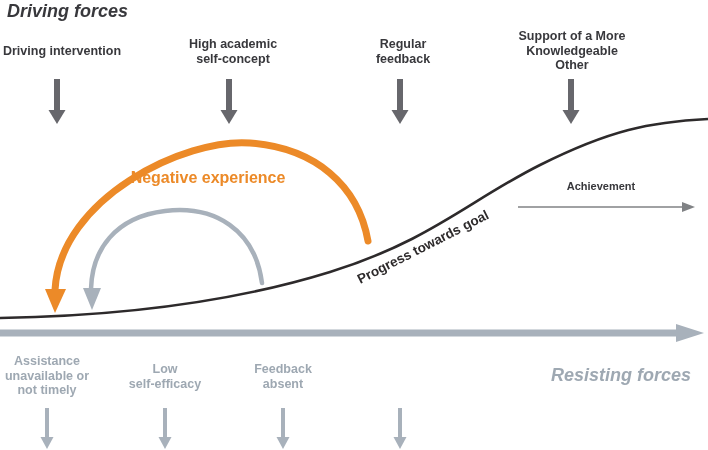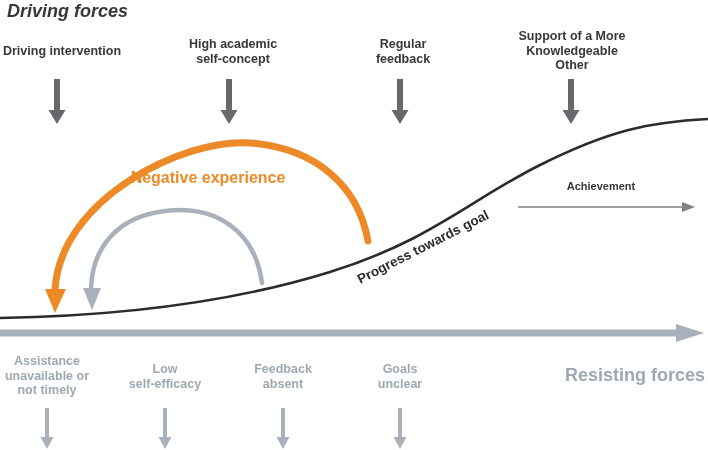--- a/index.html
+++ b/index.html
@@ -21,22 +21,22 @@
   .bot-arrow-head{fill:var(--shape_gray);}
   .thin-arrow-line{stroke:var(--arrow_thin_gray);stroke-width:1.6;}
   .thin-arrow-head{fill:var(--arrow_thin_gray);}
 
   .ttl{
     position:absolute;left:7px;top:1px;
     font-size:18px;font-weight:bold;font-style:italic;color:var(--text_dark);
     white-space:nowrap;
   }
   .ttl-resist{
-    position:absolute;right:3px;top:365px;left:auto;
-    font-size:18px;font-weight:bold;color:var(--text_gray);
+    position:absolute;right:17px;top:365px;left:auto;
+    font-size:18px;font-weight:bold;font-style:italic;color:var(--text_gray);
     white-space:nowrap;
   }
   .lbl{
     position:absolute;transform:translate(-50%,-50%);
     text-align:center;font-size:12.5px;font-weight:bold;line-height:14.5px;
     color:var(--text_dark);white-space:nowrap;
   }
   .lbl-bottom{color:var(--text_gray);}
   .lbl-neg{
     position:absolute;left:200px;top:178px;transform:translate(-50%,-50%);
@@ -120,19 +120,18 @@
   <div class="ttl-resist">Resisting forces</div>
 
   <div class="lbl" style="left:62px;top:51px">Driving intervention</div>
   <div class="lbl" style="left:233px;top:51px">High academic<br>self-concept</div>
   <div class="lbl" style="left:403px;top:51px">Regular<br>feedback</div>
   <div class="lbl" style="left:572px;top:51px">Support of a More<br>Knowledgeable<br>Other</div>
 
   <div class="lbl lbl-bottom" style="left:165px;top:376px">Low<br>self-efficacy</div>
   <div class="lbl lbl-bottom" style="left:47px;top:376px">Assistance<br>unavailable or<br>not timely</div>
   <div class="lbl lbl-bottom" style="left:283px;top:376px">Feedback<br>absent</div>
-  <div class="lbl lbl-bottom" style="left:400px;top:376px">Goals<br>unclear</div>
 
   <div class="lbl-neg">Negative experience</div>
   <div class="lbl-progress">Progress towards goal</div>
   <div class="lbl-achv">Achievement</div>
 
 </div>
 
 </body></html>

